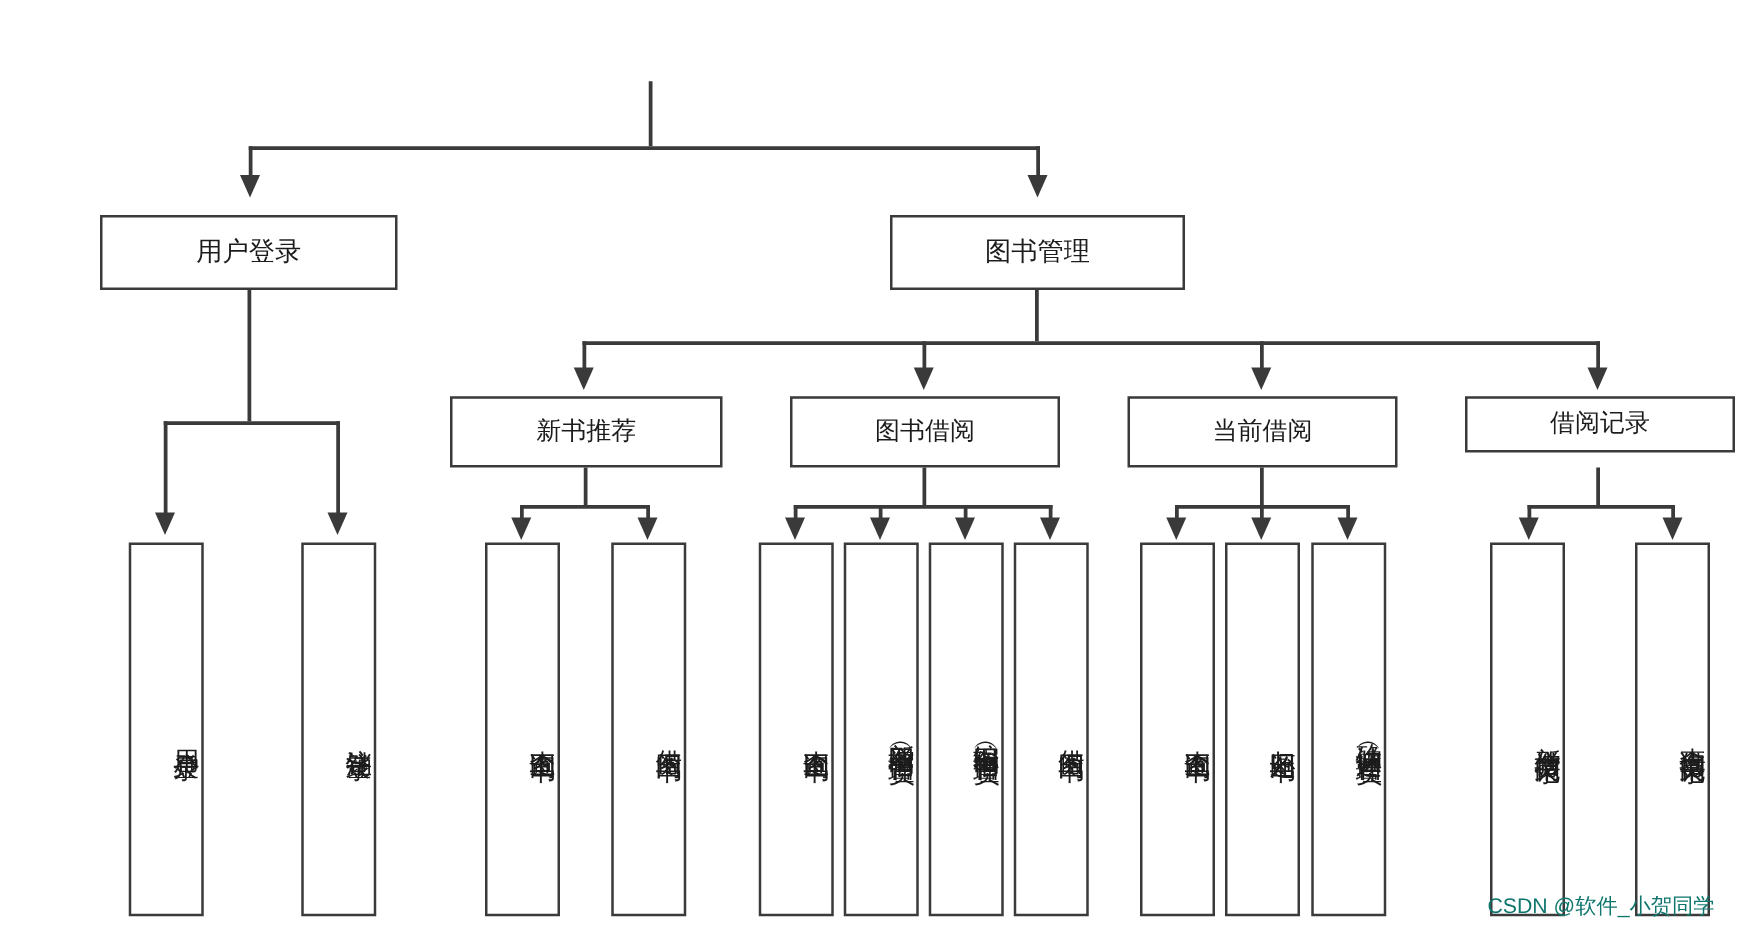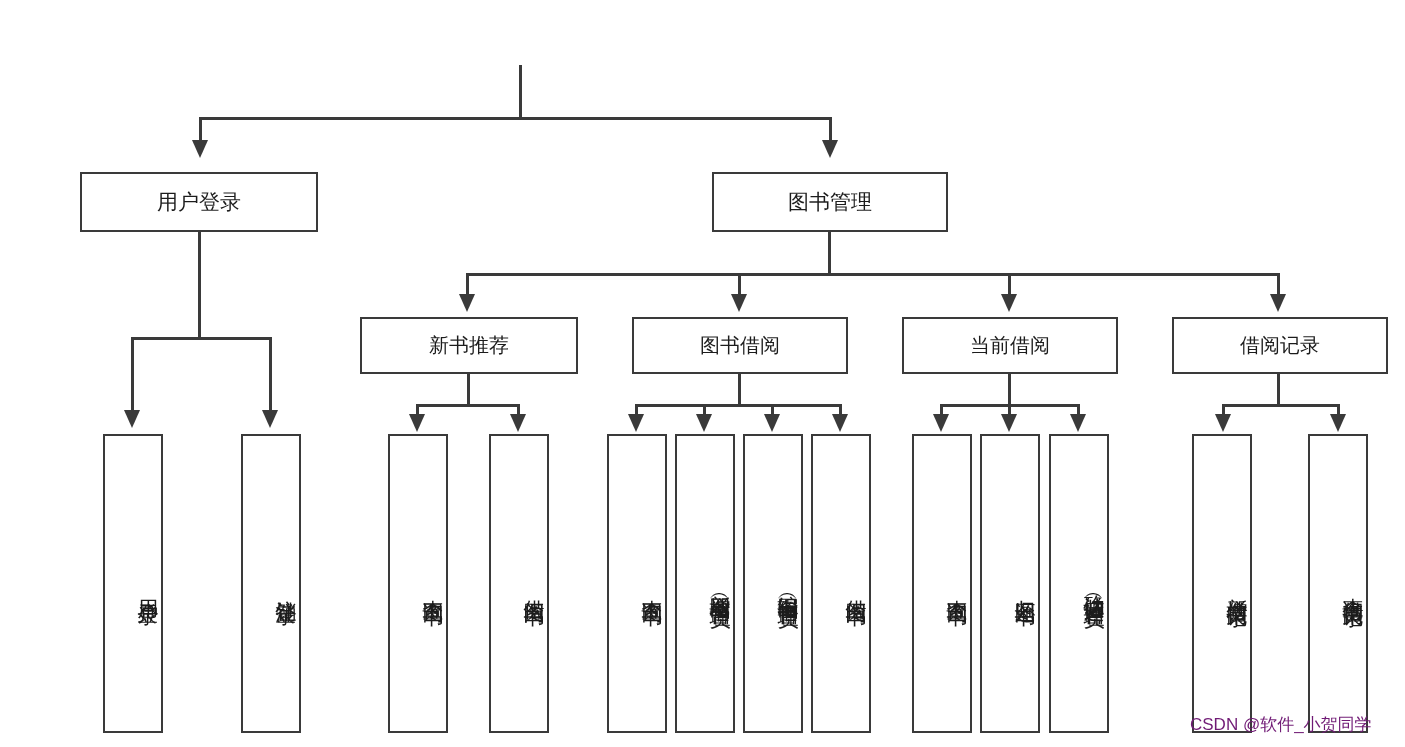--- a/index.html
+++ b/index.html
@@ -60,21 +60,21 @@
   .arrow {
     position: absolute;
     width: 0;
     height: 0;
     border-left: 8px solid transparent;
     border-right: 8px solid transparent;
     border-top: 18px solid #3a3a3a;
   }
   .watermark {
     position: absolute;
-    color: #701a75;
+    color: #0f766e;
     font-size: 17px;
     white-space: nowrap;
     user-select: none;
   }
 </style>
 </head>
 <body>
 
 <div id="canvas">
 
@@ -114,21 +114,21 @@
 
   <div class="node node-l2" style="left:632px; top:317px; width:216px; height:57px;">
     <span>图书借阅</span>
   </div>
   <div class="node node-l2" style="left:360px; top:317px; width:218px; height:57px;">
     <span>新书推荐</span>
   </div>
   <div class="node node-l2" style="left:902px; top:317px; width:216px; height:57px;">
     <span>当前借阅</span>
   </div>
-  <div class="node node-l2" style="left:1172px; top:317px; width:216px; height:57px;align-items:center;">
+  <div class="node node-l2" style="left:1172px; top:317px; width:216px; height:45px;align-items:center;">
     <span>借阅记录</span>
   </div>
 
   <div class="edge edge-v" style="left:467px; top:374px; width:3px; height:30px;"></div>
   <div class="edge edge-h" style="left:416px; top:404px; width:104px; height:3px;"></div>
   <div class="edge edge-v" style="left:416px; top:404px; width:3px; height:14px;"></div>
   <div class="arrow" style="left:409px; top:414px;"></div>
   <div class="edge edge-v" style="left:517px; top:404px; width:3px; height:14px;"></div>
   <div class="arrow" style="left:510px; top:414px;"></div>
 

